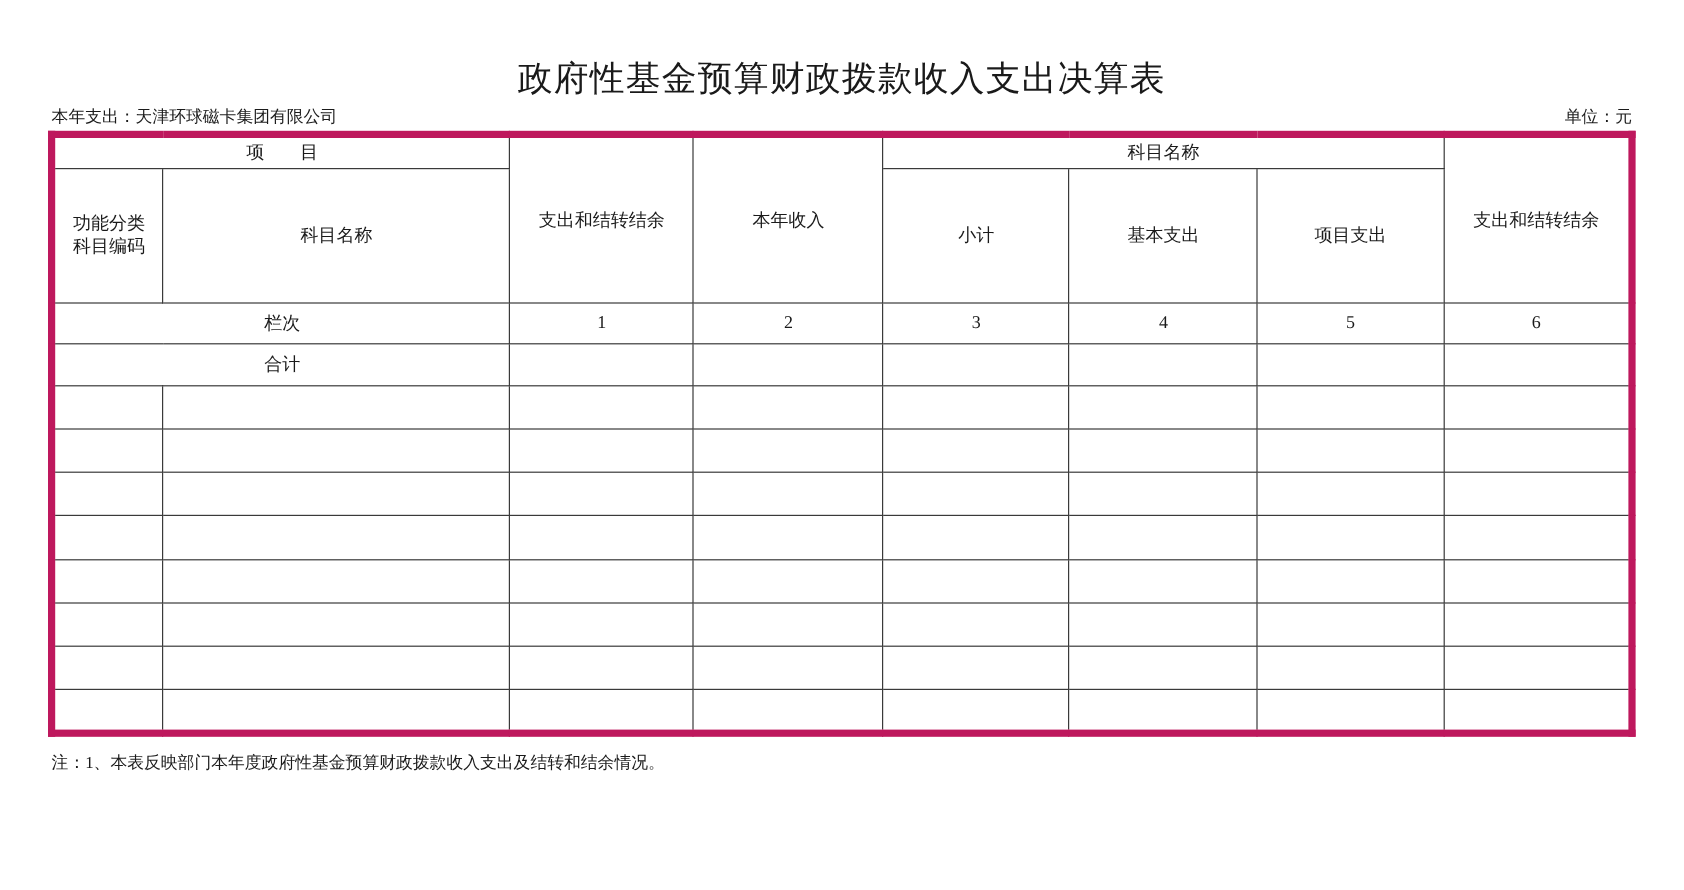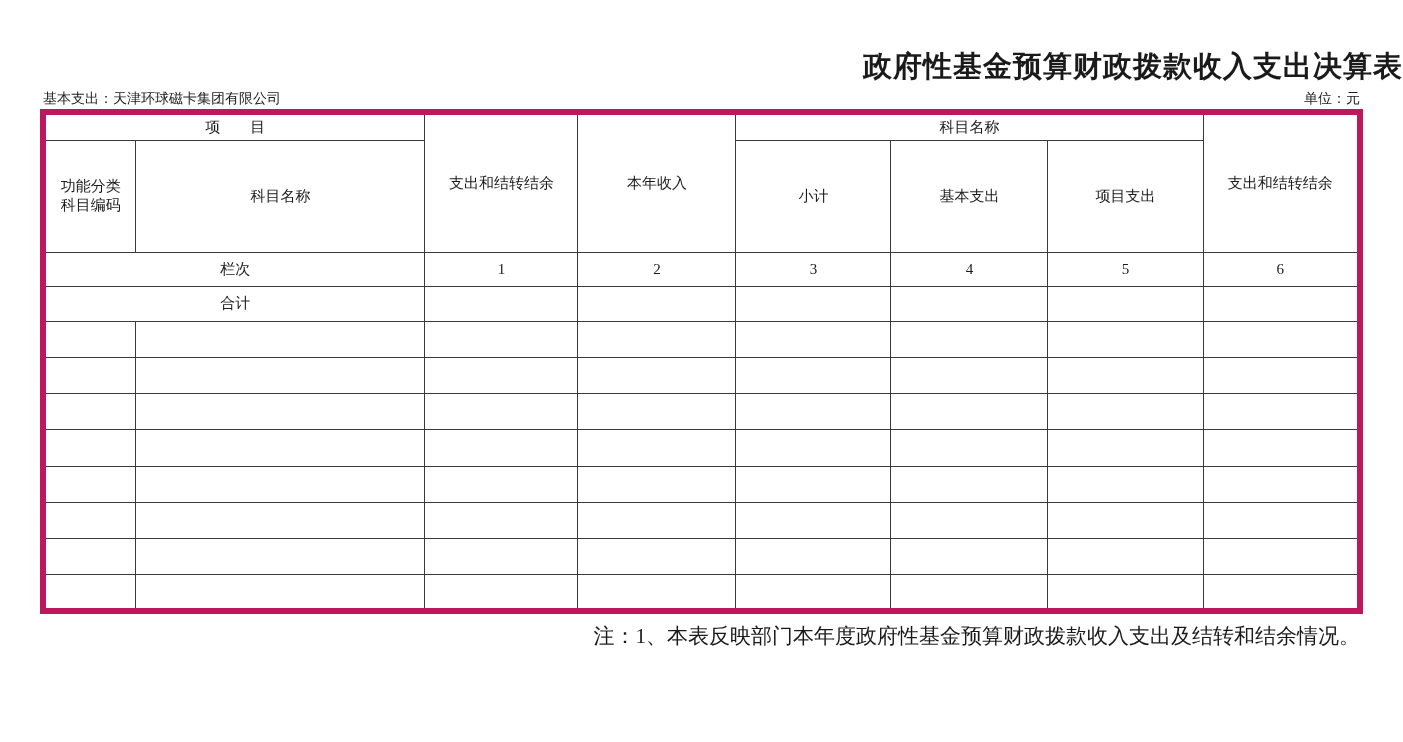--- a/index.html
+++ b/index.html
@@ -14,23 +14,23 @@
     font-family: "Liberation Serif", "DejaVu Serif", serif;
     color: #1a1a1a;
   }
   .page {
     width: 1403px;
     height: 742px;
     position: relative;
   }
   .doc-title {
     padding-top: 48px;
-    text-align: right;
+    text-align: center;
     font-size: 29px;
-    font-weight: 700;
+    font-weight: 400;
     line-height: 36px;
     letter-spacing: 1px;
   }
   .meta-row {
     width: 1317px;
     margin: 4px auto 0 auto;
     display: flex;
     justify-content: space-between;
     align-items: flex-end;
     font-size: 14px;
@@ -53,38 +53,37 @@
   }
   tr.hdr-top    { height: 28px; }
   tr.hdr-main   { height: 112px; }
   tr.row-lanci  { height: 34px; }
   tr.row-heji   { height: 35px; }
   tr.data-row   { height: 36.25px; }
   td.prewrap    { white-space: pre-line; margin-top: 14px; }
   .notes {
     width: 1317px;
     margin: 12px auto 0 auto;
-    font-size: 21px;
+    font-size: 14px;
     line-height: 21px;
-    text-align: right;
   }
   .note-line-2 {
     margin-top: 23px;
     padding-left: 45px;
   }
 </style>
 </head>
 <body>
 
 <div class="page">
 
   <div class="doc-title">政府性基金预算财政拨款收入支出决算表</div>
 
   <div class="meta-row">
-    <span>基本支出：天津环球磁卡集团有限公司</span>
+    <span>本年支出：天津环球磁卡集团有限公司</span>
     <span>单位：元</span>
   </div>
 
   <table class="fin-table">
     <colgroup>
       <col style="width:93px">
       <col style="width:289px">
       <col style="width:153px">
       <col style="width:158px">
       <col style="width:155px">

